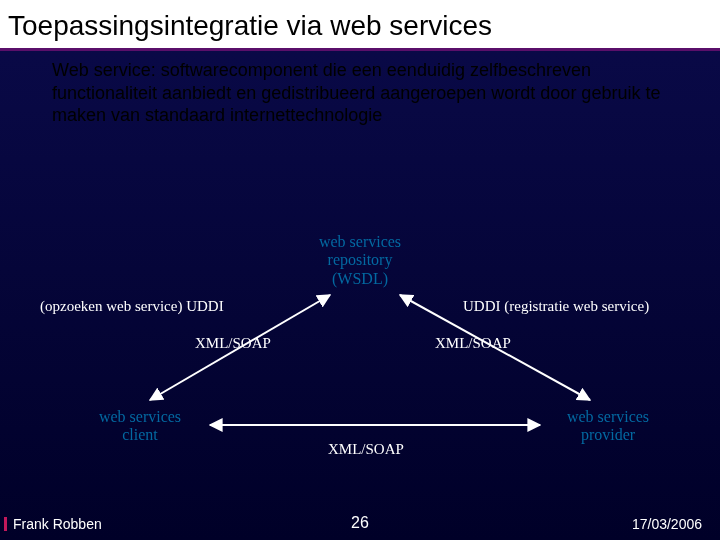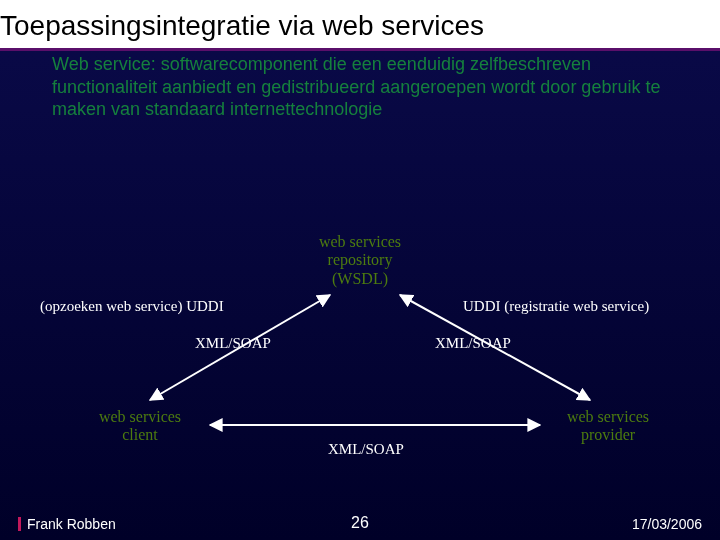--- a/index.html
+++ b/index.html
@@ -7,43 +7,43 @@
   body {
     background: linear-gradient(to bottom, #0a0a4a 0%, #000028 100%);
     font-family: Arial, Helvetica, sans-serif;
     color: #fff;
     position: relative;
     overflow: hidden;
   }
   .header {
     background: #ffffff;
     color: #000;
-    padding: 10px 12px 6px 0;
+    padding: 10px 12px 6px 8px;
     border-bottom: 3px solid #5a0f6a;
   }
   .title {
     font-size: 28px;
     font-family: Arial, sans-serif;
     font-weight: normal;
   }
   .intro {
-    color: #15803d;
+    color: #000000;
     font-size: 18px;
     line-height: 1.25;
-    padding: 2px 50px 0 52px;
+    padding: 8px 50px 0 52px;
   }
   .diagram {
     position: absolute;
     left: 0; right: 0;
     top: 195px;
     height: 290px;
   }
   .node {
     position: absolute;
-    color: #4d7c0f;
+    color: #0369a1;
     font-family: Georgia, "Times New Roman", serif;
     font-size: 16px;
     text-align: center;
     line-height: 1.15;
   }
   .node.repo { left: 300px; top: 38px; width: 120px; }
   .node.client { left: 80px; top: 213px; width: 120px; }
   .node.provider { left: 548px; top: 213px; width: 120px; }
   .edge-label {
     position: absolute;
@@ -65,21 +65,21 @@
   }
   .footer {
     position: absolute;
     left: 0; right: 0; bottom: 0;
     height: 32px;
     color: #fff;
     font-size: 14px;
   }
   .footer .author {
     position: absolute;
-    left: 18px; bottom: 8px;
+    left: 4px; bottom: 8px;
     font-family: Arial, sans-serif;
   }
   .footer .author::before {
     content: "";
     display: inline-block;
     width: 3px; height: 14px;
     background: #c2185b;
     margin-right: 6px;
     vertical-align: -2px;
   }

